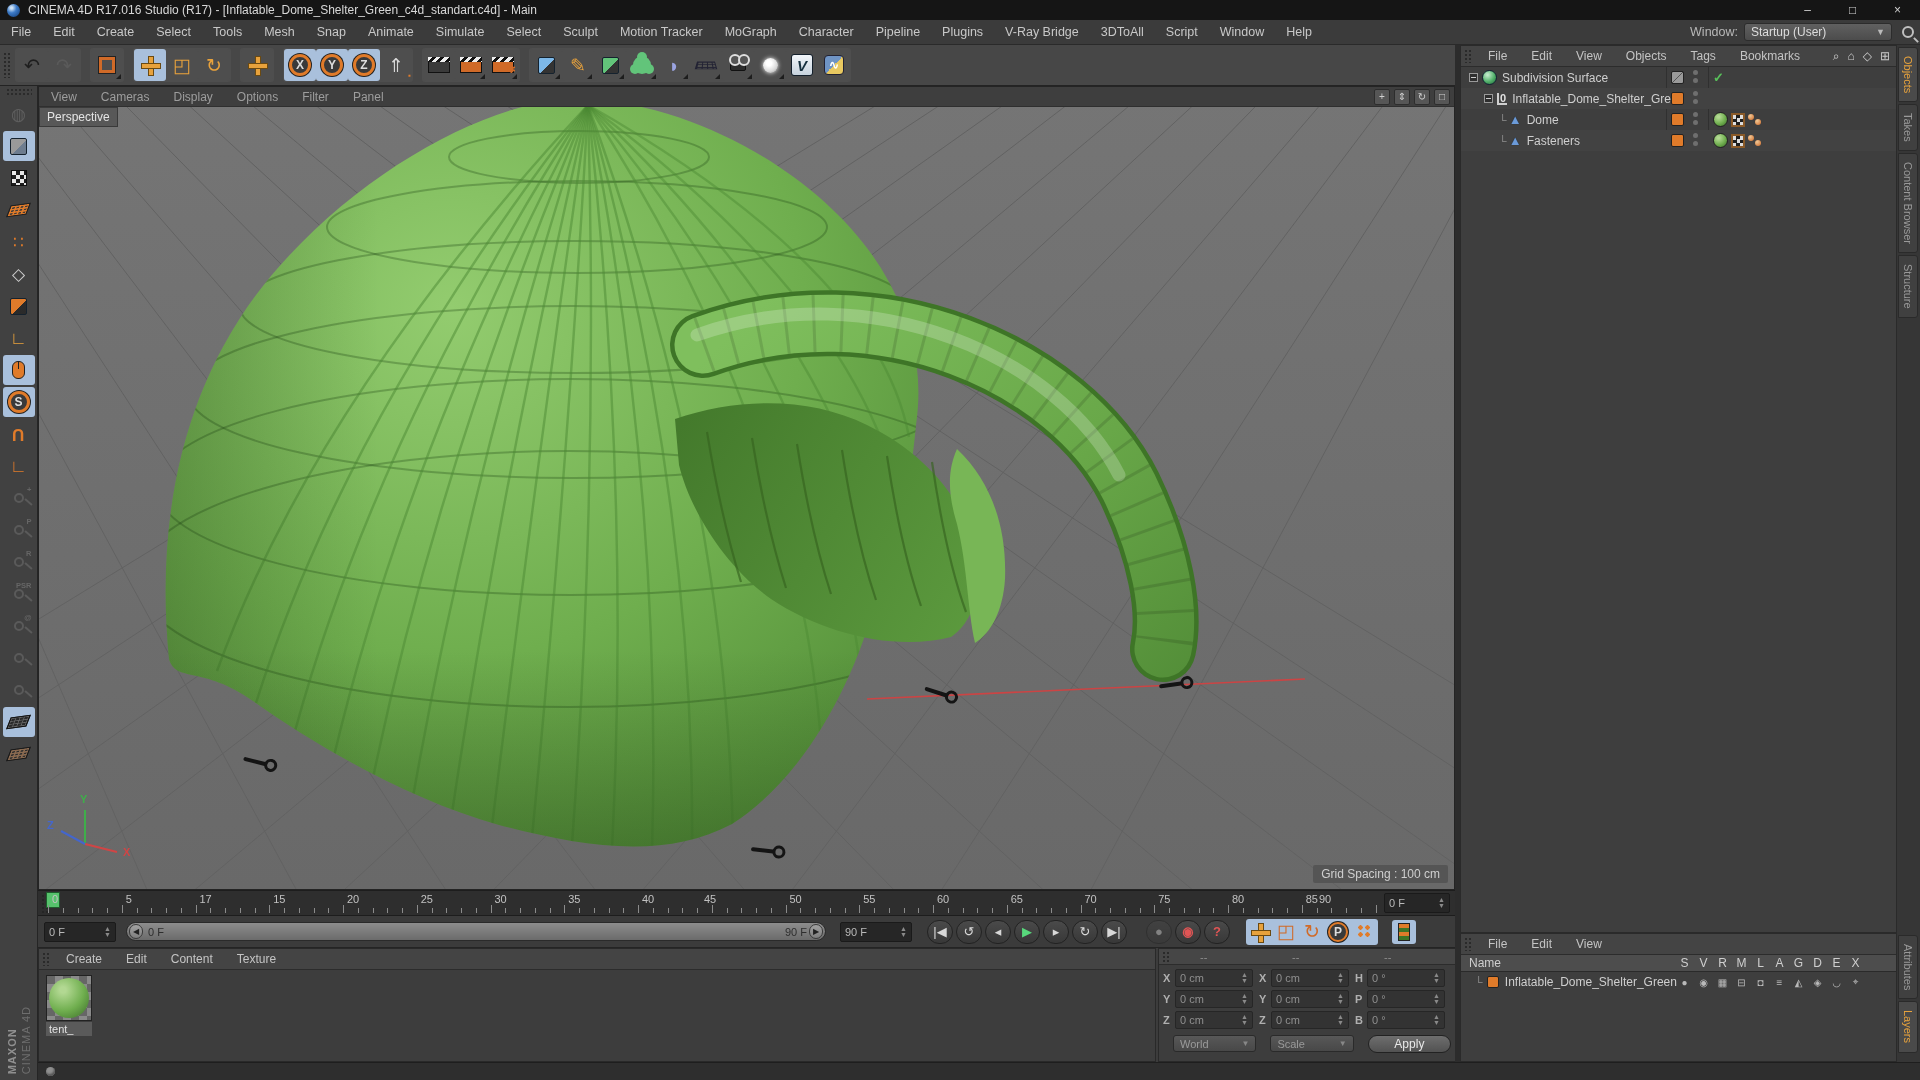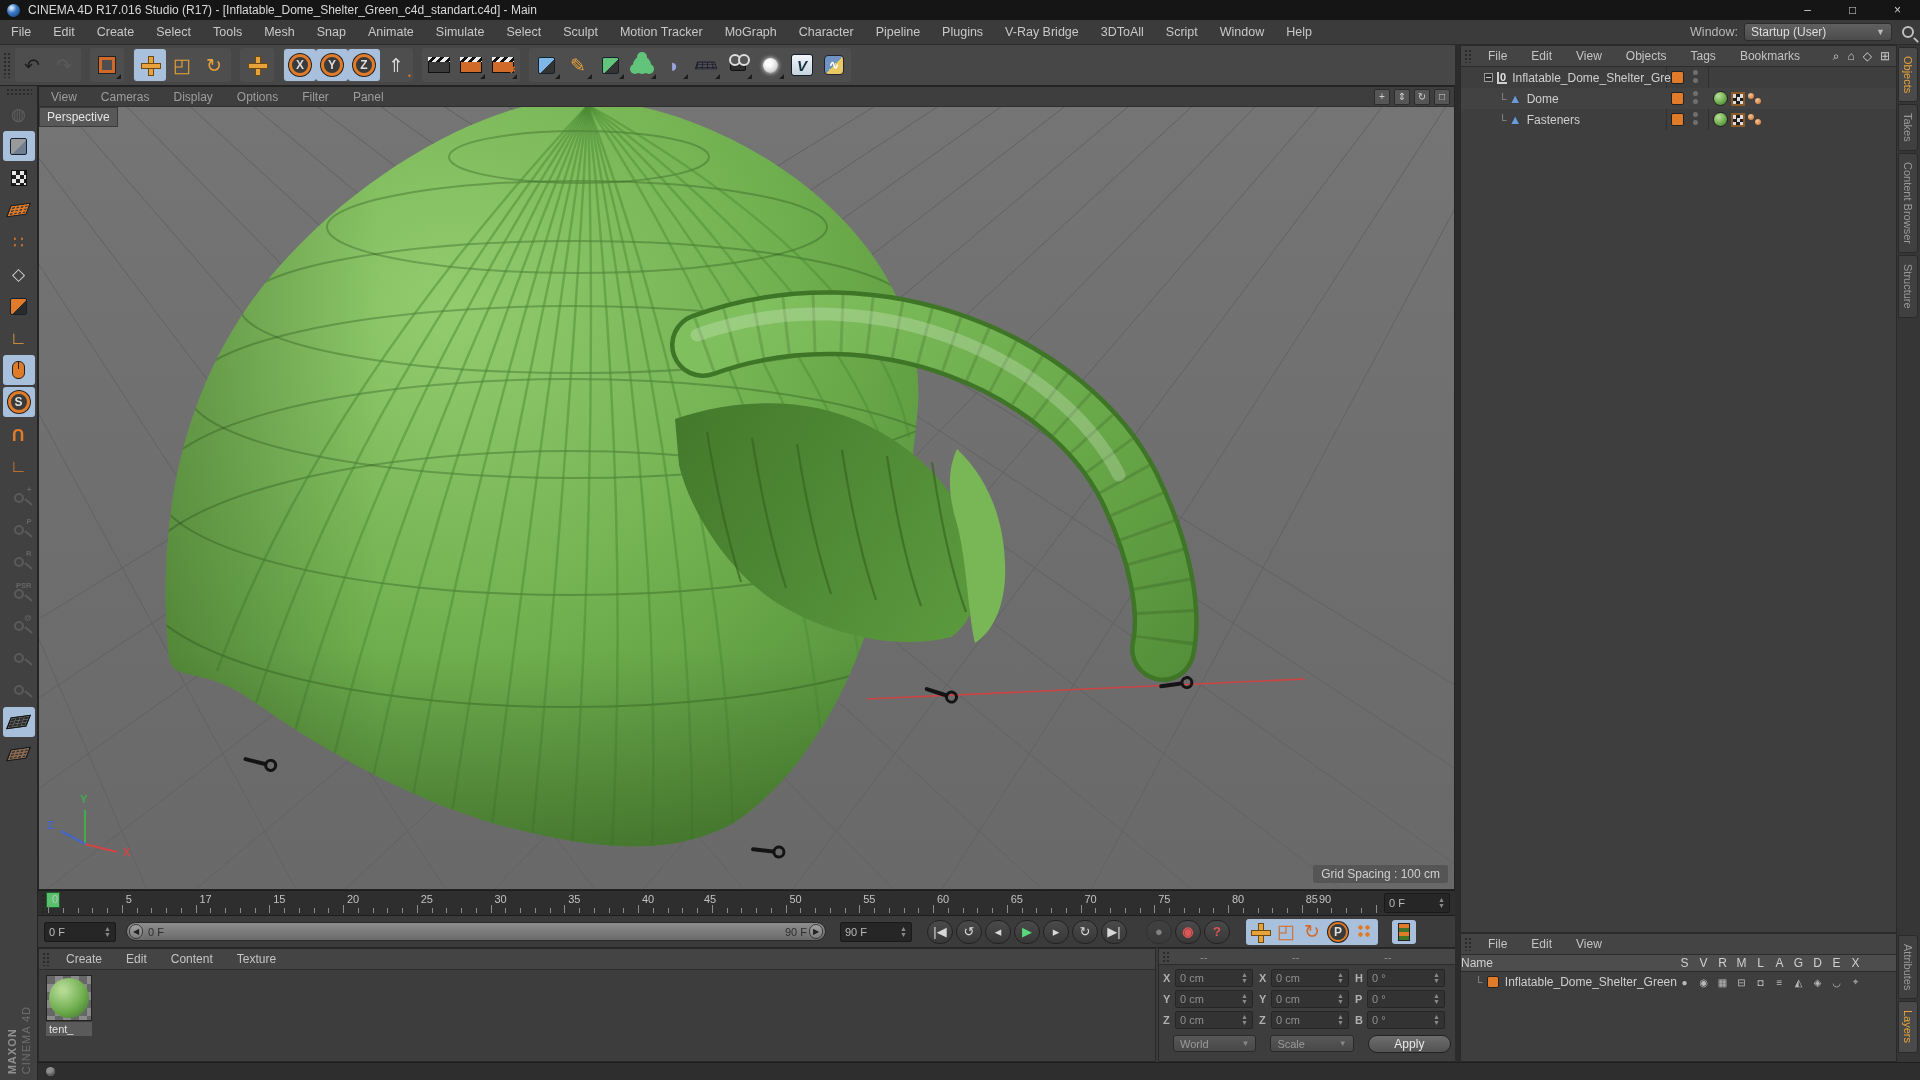--- a/index.html
+++ b/index.html
@@ -233,21 +233,21 @@
   .vtab { writing-mode:vertical-rl; font-size:11px; color:#9a9a9a; background:#404040;
     border:1px solid #2a2a2a; border-radius:0 3px 3px 0; padding:8px 2px; margin:2px 0 2px 1px; width:20px;
     display:flex; align-items:center; }
   .vtab.active { color:#e8a33d; background:#4a4a4a; }
 
   
   #layerpanel { position:absolute; left:1460px; top:933px; width:437px; height:129px; background:#3e3e3e;
     border:1px solid #2a2a2a; font-size:12px; }
   #lp-header { height:17px; background:#4d4d4d; border-bottom:1px solid #2a2a2a; position:relative;
     color:#cfcfcf; display:flex; align-items:center; }
-  #lp-name-h { }
+  #lp-name-h { padding-left:8px; }
   .lp-col { position:absolute; top:1px; width:17px; text-align:center; color:#cfcfcf; }
   .lp-row { height:20px; position:relative; display:flex; align-items:center; color:#cfcfcf; }
   .lp-cell { position:absolute; width:17px; text-align:center; color:#b9b9b9; font-size:10px; }
   .lp-chip { width:12px; height:12px; background:#e07b2a; border:1px solid #222; border-radius:2px; margin:0 6px 0 2px; }
 
   
   #statusbar { position:absolute; left:38px; top:1062px; width:1882px; height:18px; background:#2e2e2e;
     border-top:1px solid #1e1e1e; display:flex; align-items:center; }
   #status-dot { width:9px; height:9px; border-radius:50%; background:#8f8f8f; margin-left:8px;
     box-shadow:inset -1px -2px 2px #555; }
@@ -916,20 +916,31 @@
   <div id="om-header-icons">
         <span class="om-hicon">⌕</span>
         <span class="om-hicon">⌂</span>
         <span class="om-hicon">◇</span>
         <span class="om-hicon">⊞</span>
       </div>
     </div>
   <div id="om-tree">
       <div class="om-col-sep" style="left: 205px;"></div>
       <div class="om-col-sep" style="left: 247px;"></div>
+      <div class="om-row" style="padding-left: 8px;">
+        <div class="expander"></div>
+        <span class="obj-icon icon-sds"></span>
+        <span>Subdivision Surface</span>
+        <div class="layer-chip layer-slash"></div>
+        <div class="vis-dots">
+          <i></i>
+          <i></i>
+        </div>
+        <span class="om-check">✓</span>
+      </div>
       <div class="om-row" style="padding-left: 23px;">
         <div class="expander"></div>
         <span class="obj-icon icon-null">0</span>
         <span>Inflatable_Dome_Shelter_Green</span>
         <div class="layer-chip layer-orange"></div>
         <div class="vis-dots">
           <i></i>
           <i></i>
         </div>
       </div>

